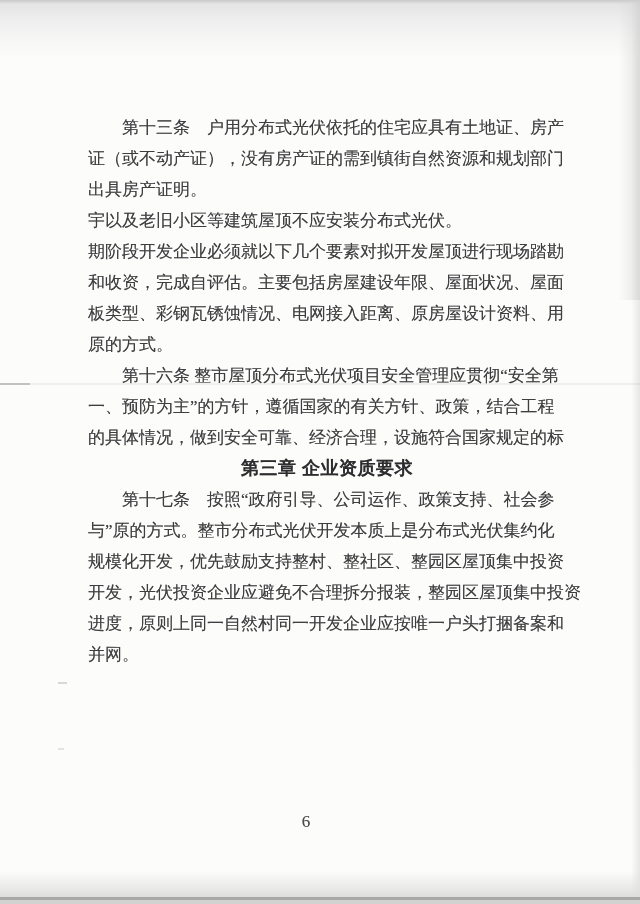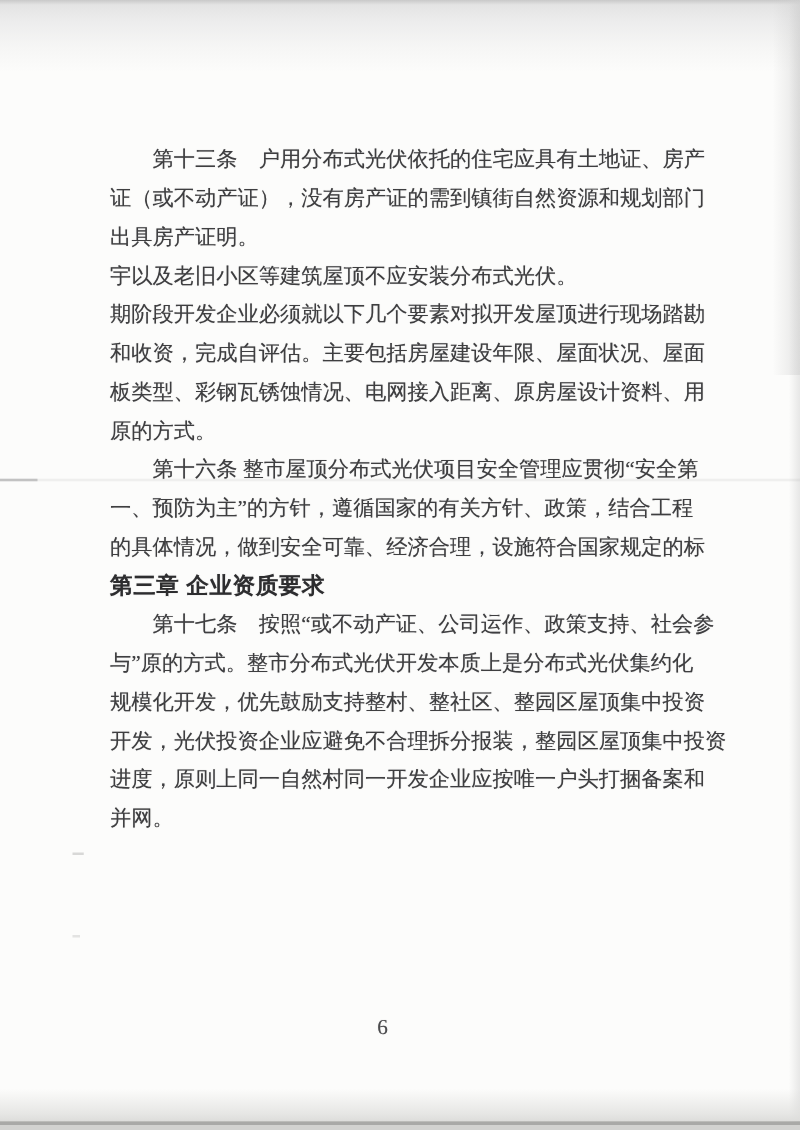--- a/index.html
+++ b/index.html
@@ -76,21 +76,21 @@
   .text-line {
     white-space: pre;
     height: 31px;
   }
   .chapter-heading {
     font-family: "Liberation Sans", sans-serif;
     font-weight: 700;
     font-size: 18px;
     height: 31px;
     line-height: 31px;
-    text-align: left;
+    text-align: center;
     color: #2d2d2f;
     letter-spacing: 0.5px;
   }
   .page-number {
     position: absolute;
     top: 806px;
     left: 0;
     width: 612px;
     height: 31px;
     line-height: 31px;
@@ -128,21 +128,21 @@
         <div class="text-line">板类型、彩钢瓦锈蚀情况、电网接入距离、原房屋设计资料、用</div>
         <div class="text-line">原的方式。</div>
       </div>
       <div class="paragraph">
         <div class="text-line">　　第十六条 整市屋顶分布式光伏项目安全管理应贯彻“安全第</div>
         <div class="text-line">一、预防为主”的方针，遵循国家的有关方针、政策，结合工程</div>
         <div class="text-line">的具体情况，做到安全可靠、经济合理，设施符合国家规定的标</div>
       </div>
       <div class="chapter-heading">第三章 企业资质要求</div>
       <div class="paragraph">
-        <div class="text-line">　　第十七条　按照“或不动产证、公司运作、政策支持、社会参</div>
+        <div class="text-line">　　第十七条　按照“政府引导、公司运作、政策支持、社会参</div>
         <div class="text-line">与”原的方式。整市分布式光伏开发本质上是分布式光伏集约化</div>
         <div class="text-line">规模化开发，优先鼓励支持整村、整社区、整园区屋顶集中投资</div>
         <div class="text-line">开发，光伏投资企业应避免不合理拆分报装，整园区屋顶集中投资</div>
         <div class="text-line">进度，原则上同一自然村同一开发企业应按唯一户头打捆备案和</div>
         <div class="text-line">并网。</div>
       </div>
     </div>
 
   <div class="page-number">6</div>
 

